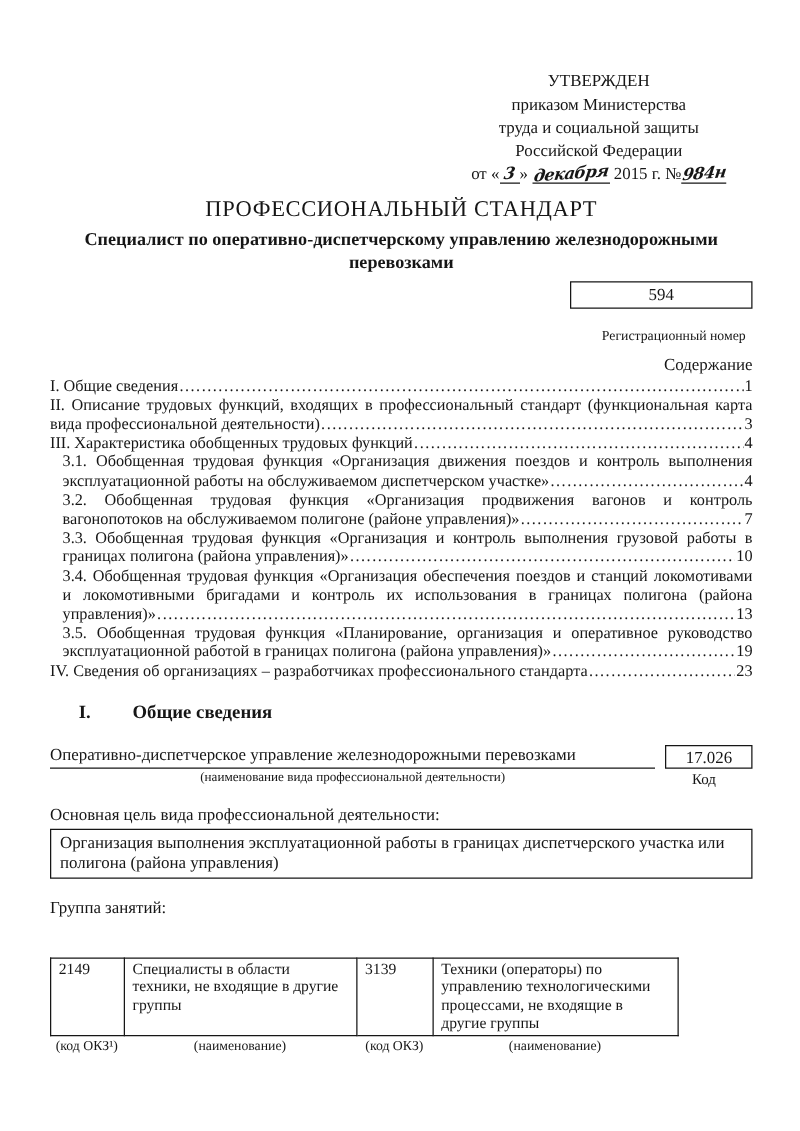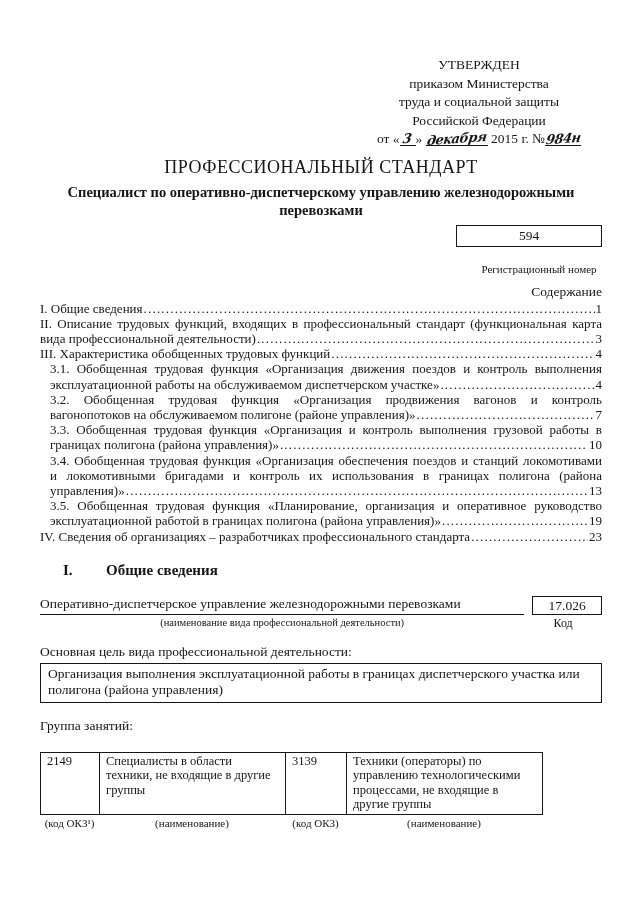--- a/index.html
+++ b/index.html
@@ -60,21 +60,21 @@
   .code-box { width:70px; margin-left:8px; border:1.5px solid #161616;
               display:flex; align-items:flex-end; justify-content:center; font-size:13.5px; }
   .caption-row { display:flex; }
   .caption-left { width:486px; text-align:center; font-size:10.5px; padding-top:2px; }
   .caption-code { width:78px; text-align:center; font-size:12px; padding-top:1px; }
 
   .purpose-label { margin-top:13px; font-size:13.5px; }
   .purpose-box { margin-top:3px; border:1.5px solid #161616; font-size:13.5px; line-height:16px; padding:2px 7px 4px 7px; }
   .group-label { margin-top:15px; font-size:13.5px; }
 
-  .occ-table { margin-top:18px; border-collapse:collapse; width:502px; table-layout:fixed;padding-left:16px; }
+  .occ-table { margin-top:32px; border-collapse:collapse; width:502px; table-layout:fixed;padding-left:16px; }
   .occ-table td { border:1.5px solid #161616; font-size:12.5px; line-height:14.5px; vertical-align:top; padding:1px 6px 2px 6px; }
   .occ-captions { display:flex; width:502px; font-size:11px; padding-top:2px; }
   .occ-captions .cap { text-align:center; }
   .cap.c1 { width:59px; } .cap.c2 { width:186px; } .cap.c3 { width:61px; } .cap.c4 { width:196px; }
 </style>
 </head>
 <body>
 
 <div class="page">
 

